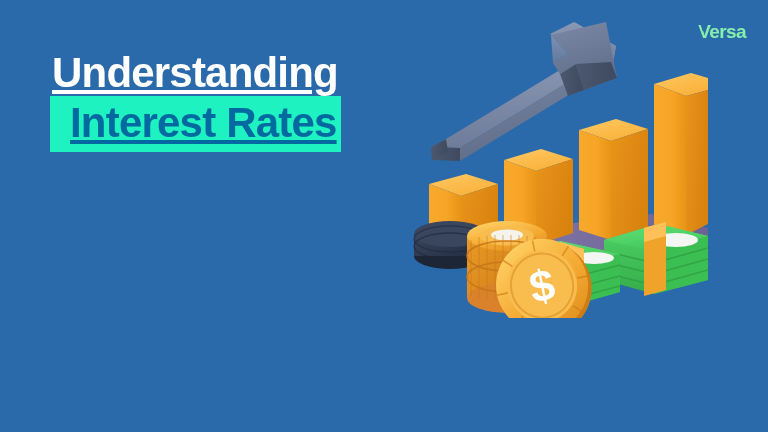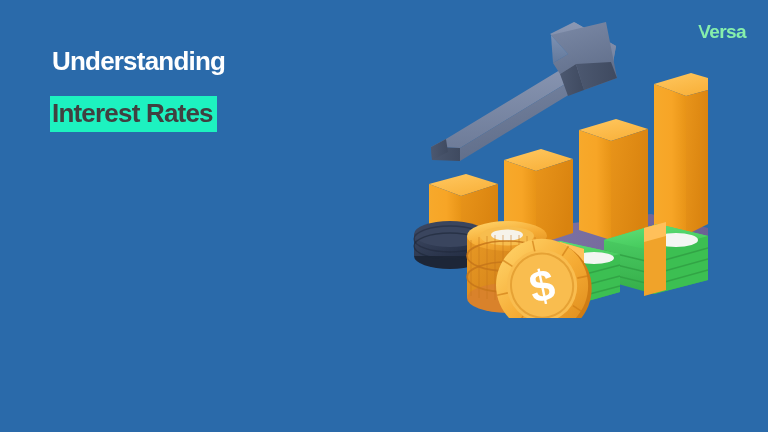--- a/index.html
+++ b/index.html
@@ -49,33 +49,34 @@
   }
 
   
   .headline {
     position: absolute;
     left: 52px;
     top: 44px;
     width: 360px;
   }
   .hl-line {
-    font-size: 26px;
+    font-size: 42px;
     font-weight: 700;
     line-height: 1.36;
     letter-spacing: -0.8px;
     color: #ffffff;
     white-space: nowrap;
     font-family: "Liberation Sans", sans-serif;
+    text-decoration: underline;
   }
   .hl-line.hl-highlight {
     display: inline-block;
-    color: #404040;
+    color: #0369a1;
     background: #1df2c0;
-    padding: 1px 4px 3px 2px;
+    padding: 1px 4px 3px 20px;
     margin-left: -2px;
     line-height: 1.24;
   }
   .hl-row { height: 52px; }
 
   
   .illustration {
     position: absolute;
     left: 408px;
     top: 18px;

